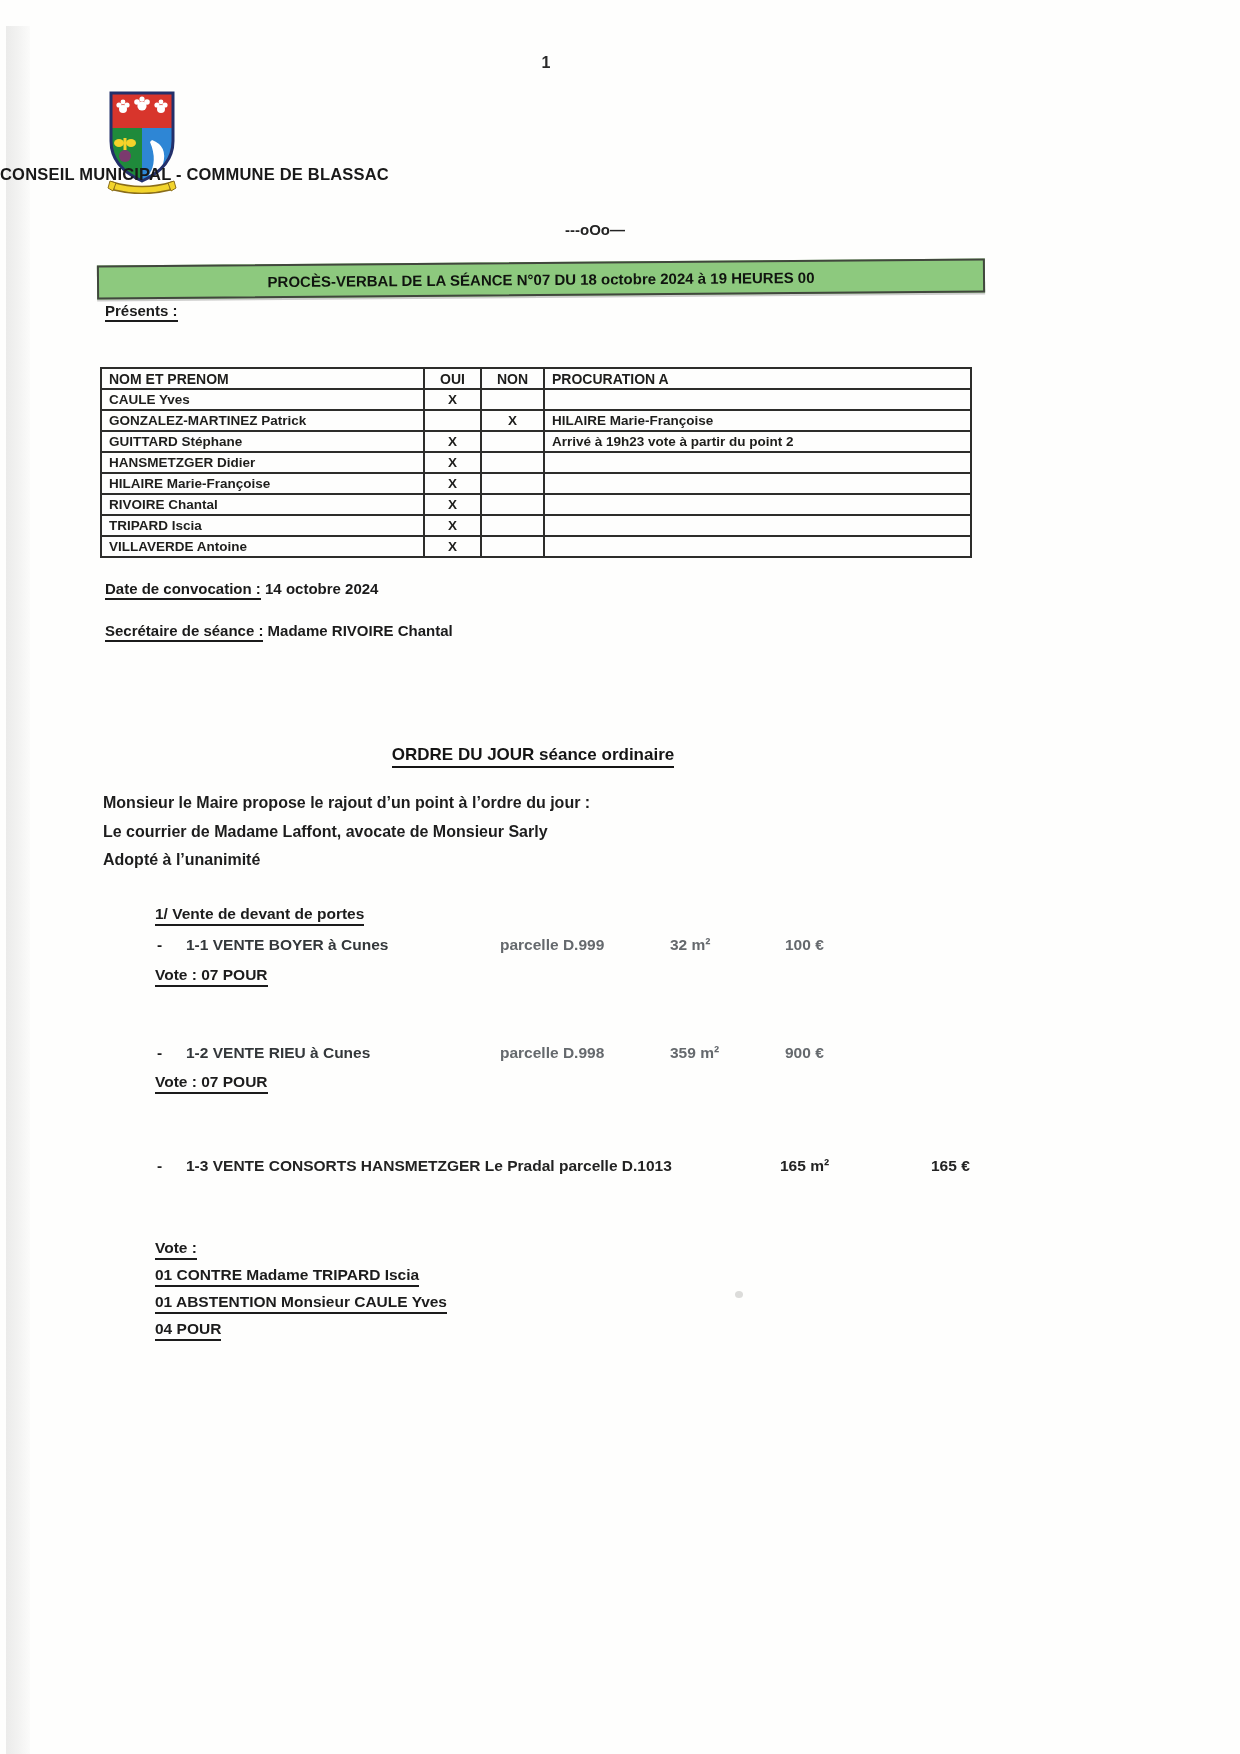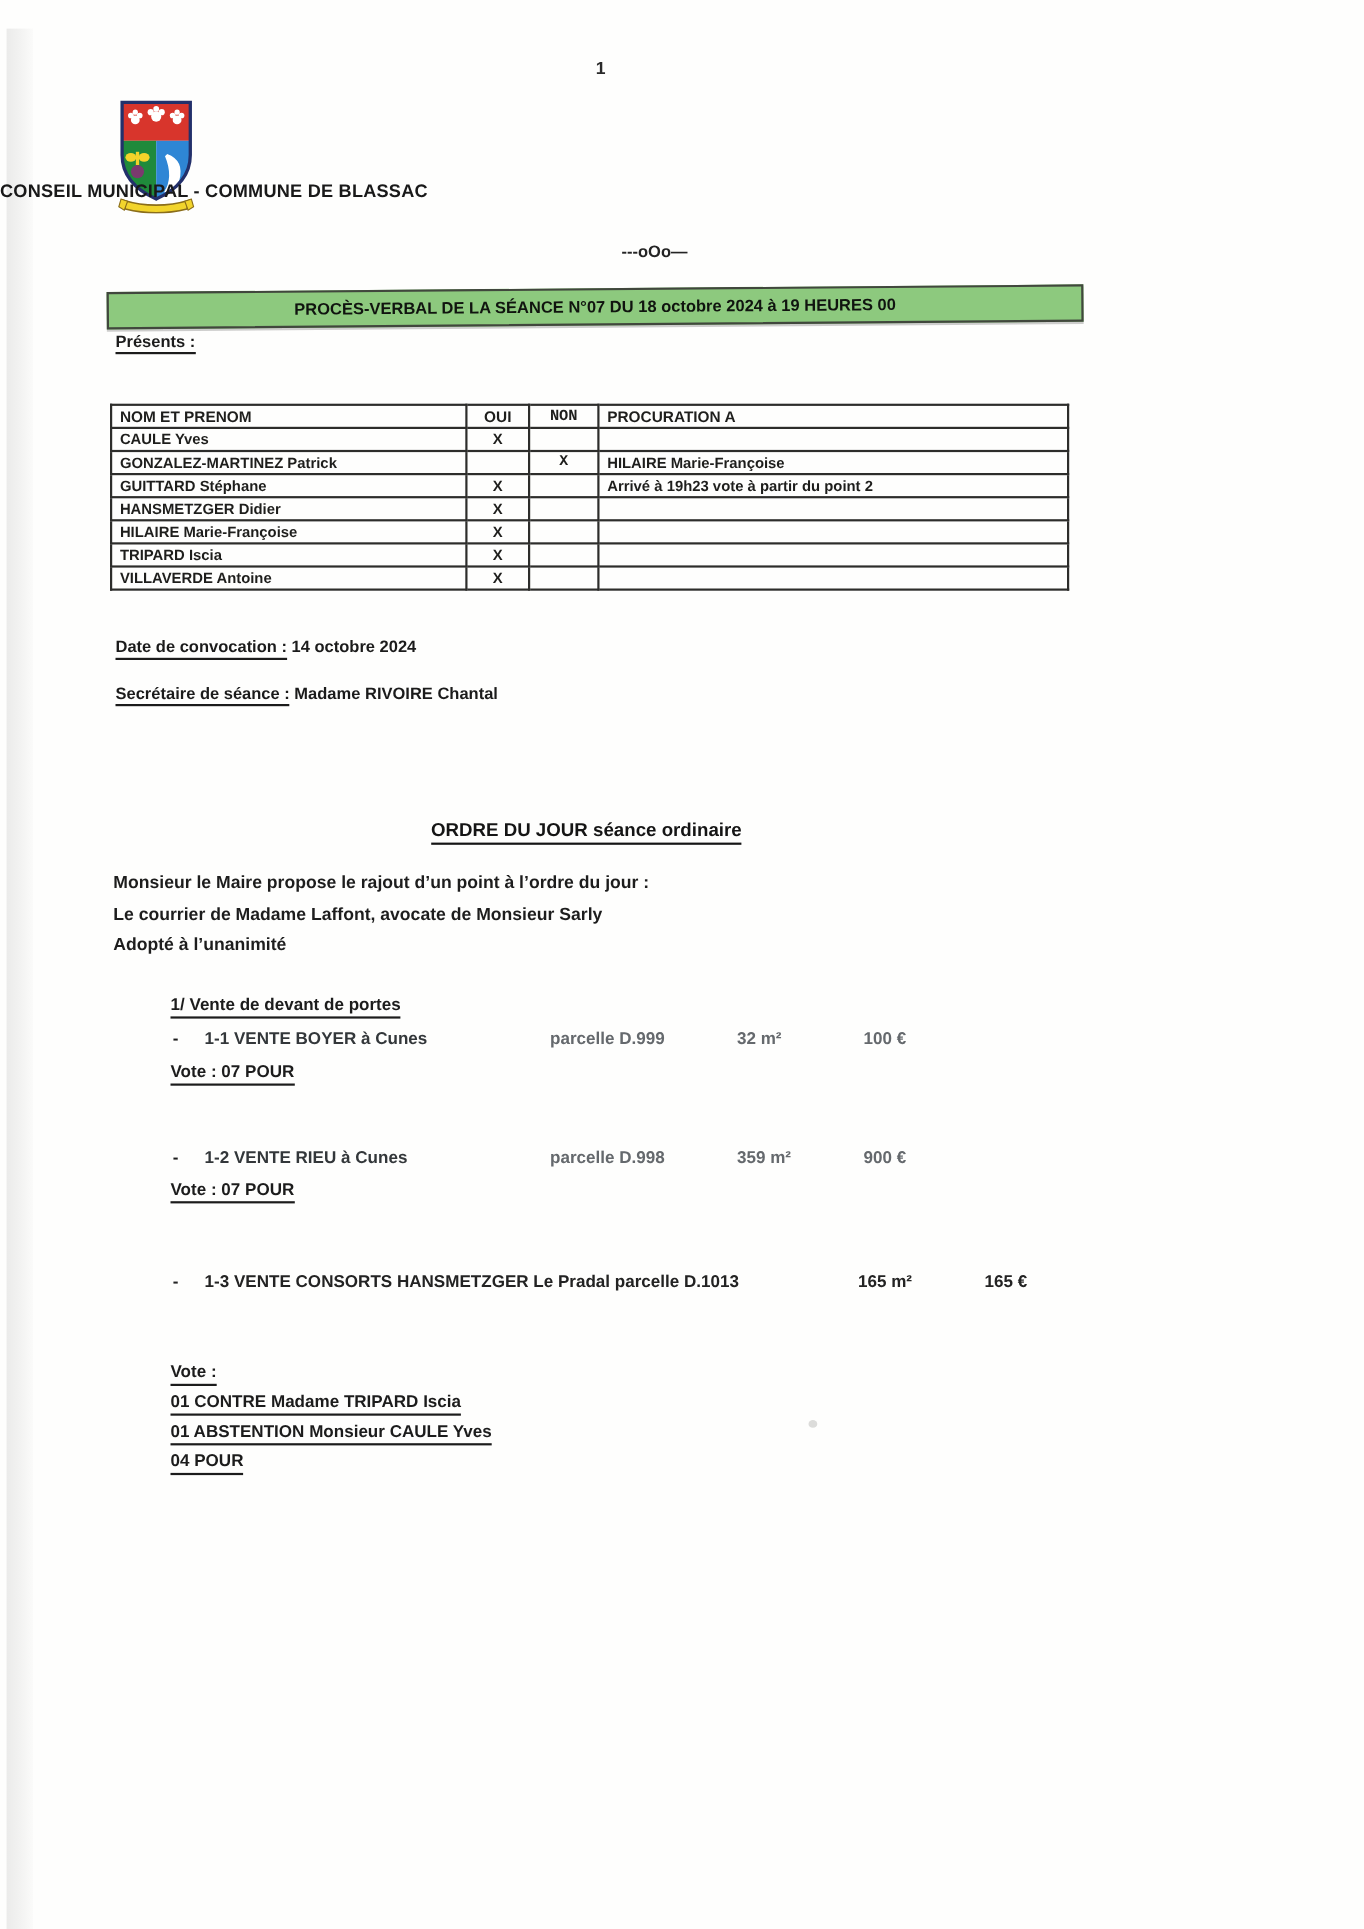--- a/index.html
+++ b/index.html
@@ -38,21 +38,21 @@
   .u { border-bottom:2px solid currentColor; padding-bottom:1px; display:inline-block; }
 
   table.ptable { position:absolute; left:100px; top:367px; width:872px;
     border-collapse:collapse; table-layout:fixed; }
   .ptable th, .ptable td { border:2px solid #2d2d2b; padding:0 7px; height:19px;
     font-size:13.5px; font-weight:700; color:#1e1e1c; text-align:left;
     white-space:nowrap; overflow:hidden; }
   .ptable th { font-size:14px; }
   .col-name { width:307px; }
   .col-oui  { width:41px; }
-  .col-non  { width:47px;font-family:Liberation Mono, monospace; }
+  .col-non  { width:47px; }
   .ptable th.col-oui, .ptable th.col-non,
   .ptable td.cell-oui, .ptable td.cell-non { text-align:center; }
 
   .meta-line { position:absolute; left:105px; font-size:15px; font-weight:600; color:#1b1b1b; }
   .meta-line .lbl { font-weight:700; }
 
   .approval { position:absolute; left:103px; top:660px; width:840px;
     font-family:"Liberation Serif", serif; font-size:21.5px; line-height:31px; color:#141414; }
 
   .agenda-heading { position:absolute; left:0; top:745px; width:1066px; text-align:center;
@@ -70,21 +70,21 @@
   .sale-row .parcel { position:absolute; left:345px; color:#65696d; }
   .sale-row .area   { position:absolute; left:515px; color:#65696d; }
   .sale-row .price  { position:absolute; left:630px; color:#65696d; }
   .vote-line { position:absolute; left:155px; font-size:15.5px; font-weight:700; color:#1c1c1c; }
 
   .sale-row3 { position:absolute; left:155px; top:1157px; width:990px;
     font-size:15.5px; font-weight:600; color:#232323; }
   .sale-row3 .bullet { position:absolute; left:2px; }
   .sale-row3 .lbl    { position:absolute; left:31px; }
   .sale-row3 .area   { position:absolute; left:625px; }
-  .sale-row3 .price  { position:absolute; left:740px; }
+  .sale-row3 .price  { position:absolute; left:776px; }
   .sale-note { position:absolute; left:155px; top:1186px;
     font-size:15.5px; font-weight:600; color:#222; }
 
   .vote-block { position:absolute; left:155px; top:1239px;
     font-size:15.5px; font-weight:700; color:#1c1c1c; }
   .vote-block div { margin-bottom:6px; }
 </style>
 </head>
 <body>
 
@@ -182,20 +182,26 @@
           <td class="cell-non col-non"></td>
           <td class="cell-procuration"></td>
         </tr>
         <tr>
           <td class="cell-name col-name">HILAIRE Marie-Françoise</td>
           <td class="cell-oui col-oui">X</td>
           <td class="cell-non col-non"></td>
           <td class="cell-procuration"></td>
         </tr>
         <tr>
+          <td class="cell-name col-name">RIVOIRE Chantal</td>
+          <td class="cell-oui col-oui">X</td>
+          <td class="cell-non col-non"></td>
+          <td class="cell-procuration"></td>
+        </tr>
+        <tr>
           <td class="cell-name col-name">TRIPARD Iscia</td>
           <td class="cell-oui col-oui">X</td>
           <td class="cell-non col-non"></td>
           <td class="cell-procuration"></td>
         </tr>
         <tr>
           <td class="cell-name col-name">VILLAVERDE Antoine</td>
           <td class="cell-oui col-oui">X</td>
           <td class="cell-non col-non"></td>
           <td class="cell-procuration"></td>

